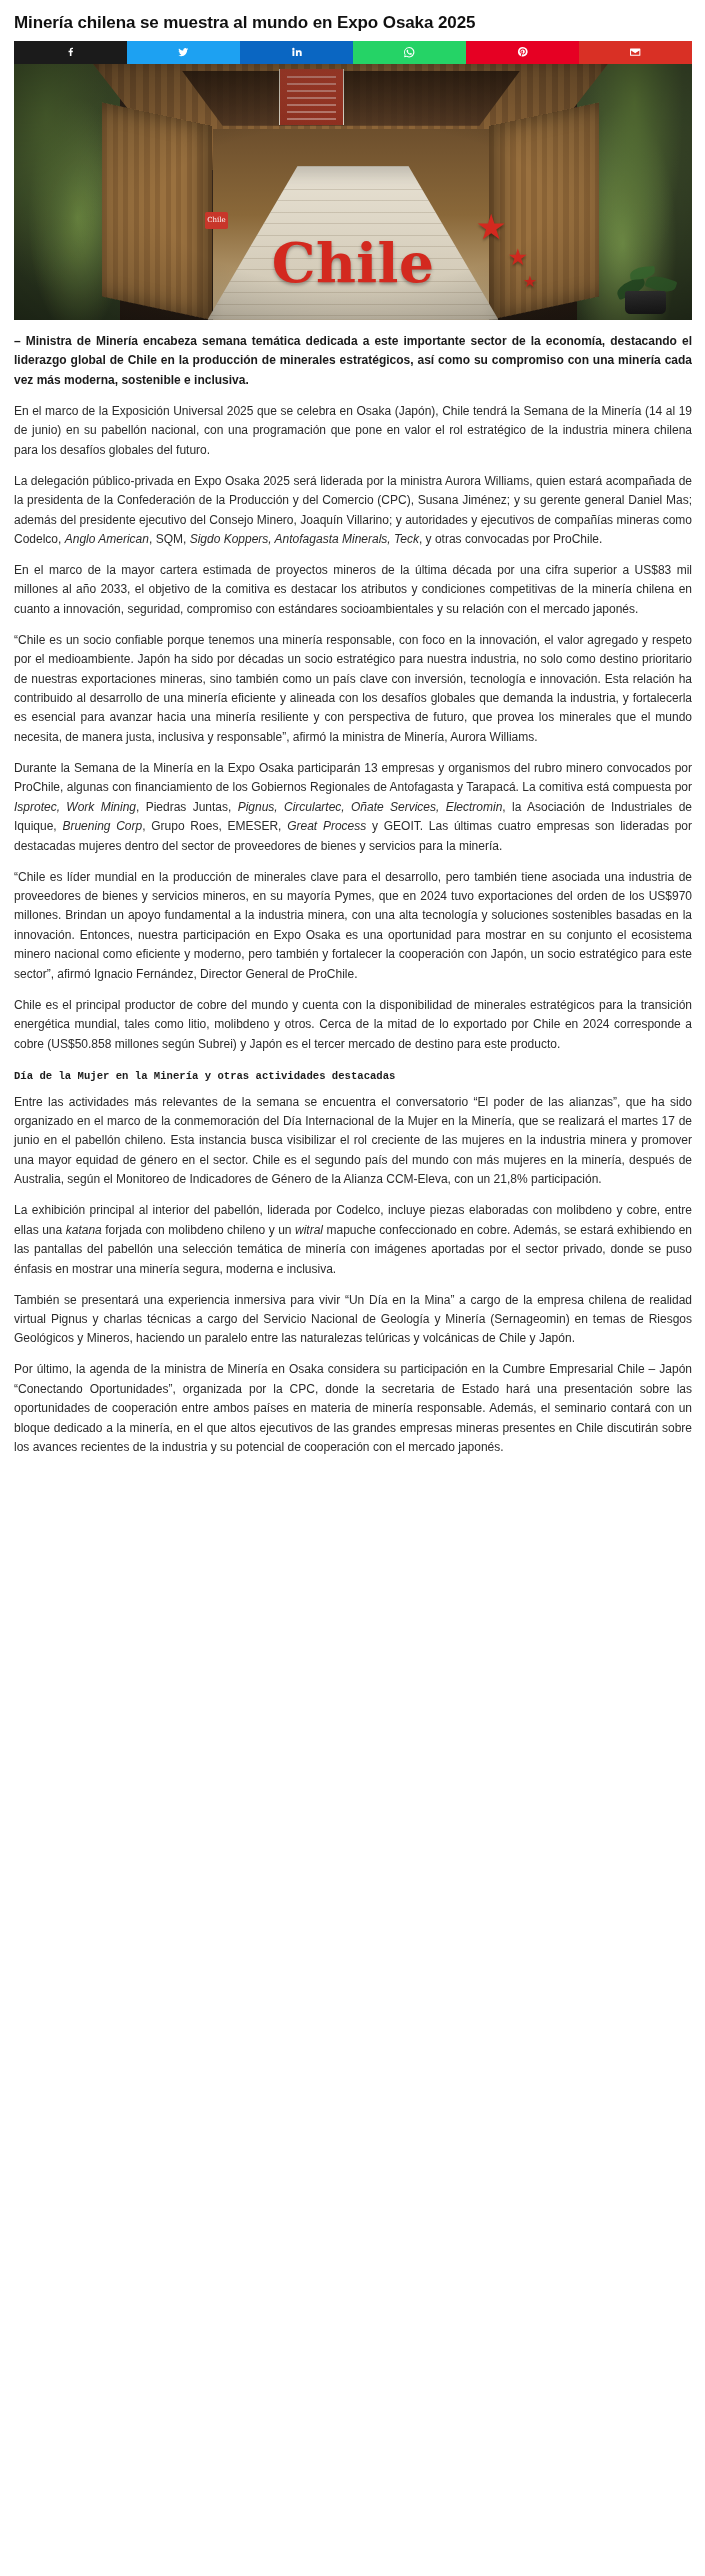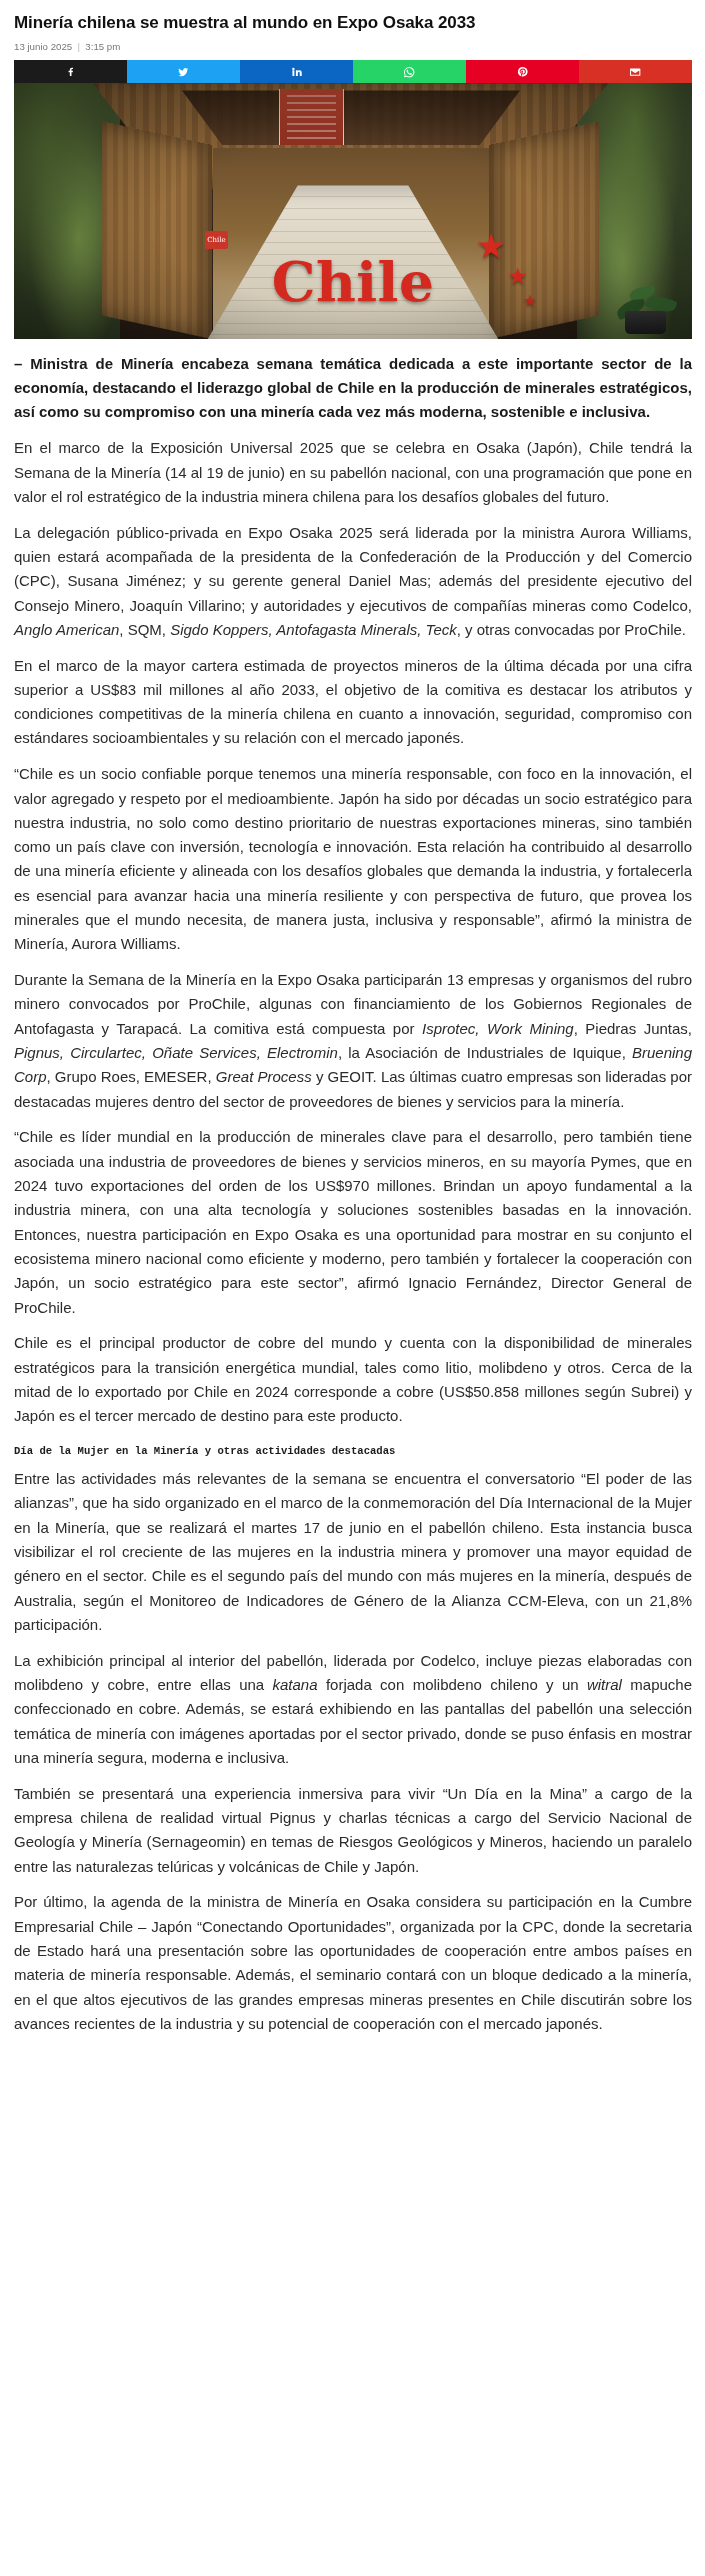--- a/index.html
+++ b/index.html
@@ -180,21 +180,21 @@
   }
   .hero-plant .l1 { width: 30px; height: 14px; left: 1.8px;  bottom: 19.4px; transform: rotate(-22deg); }
   .hero-plant .l2 { width: 30px; height: 14px; right: 0px; bottom: 23px; transform: rotate(18deg); background:#3a6b31; }
   .hero-plant .l3 { width: 25px; height: 12.4px; left: 16px; bottom: 35px; transform: rotate(-5deg); background:#467d39; }
   .hero-vignette {
     position: absolute; inset: 0;
     background: radial-gradient(ellipse at 50% 55%, rgba(0,0,0,0) 40%, rgba(0,0,0,.45) 100%);
   }
 
   p {
-    font-size: 15px;
+    font-size: 12px;
     line-height: 1.62;
     text-align: justify;
     color: #2b2b2b;
     margin: 0 0 11.5px 0;
   }
   p.lead {
     font-weight: bold;
     color: #1b1b1b;
   }
   h2.subhead {
@@ -204,27 +204,22 @@
     margin: 16px 0 10.6px 0;
     font-family: Liberation Mono, monospace;
   }
   em { font-style: italic; }
 </style>
 </head>
 <body>
 
 <div class="page">
 
-  <h1 class="article-title">Minería chilena se muestra al mundo en Expo Osaka 2033</h1>
-
-  <div class="meta-row">
-    <span>13 junio 2025</span>
-    <span class="meta-sep">|</span>
-    <span>3:15 pm</span>
-  </div>
+  <h1 class="article-title">Minería chilena se muestra al mundo en Expo Osaka 2025</h1>
+
 
   <div class="share-bar">
     <div class="share-btn" style="background:#1b1b1b">
       <svg width="11.5" height="11.5" viewBox="0 0 24 24" fill="#ffffff">
           <path d="M13.5 21v-8h2.7l.4-3.1h-3.1V7.9c0-.9.25-1.5 1.55-1.5H16.7V3.6c-.3-.04-1.3-.13-2.45-.13-2.43 0-4.1 1.48-4.1 4.21V9.9H7.4V13h2.75v8h3.35z"></path>
         </svg>
     </div>
     <div class="share-btn" style="background:#1da1f2">
       <svg width="12.4" height="12.4" viewBox="0 0 24 24" fill="#ffffff">
           <path d="M22 5.9c-.7.32-1.5.54-2.3.64.83-.5 1.46-1.28 1.76-2.22-.78.46-1.64.8-2.55.98A4.02 4.02 0 0 0 12 8.03c0 .32.03.63.1.92-3.34-.17-6.3-1.77-8.28-4.2a4 4 0 0 0 1.24 5.37c-.65-.02-1.27-.2-1.81-.5v.05c0 1.95 1.38 3.57 3.22 3.94-.34.1-.7.14-1.07.14-.26 0-.52-.02-.76-.07a4.03 4.03 0 0 0 3.75 2.8A8.07 8.07 0 0 1 2 18.1a11.36 11.36 0 0 0 6.16 1.8c7.4 0 11.45-6.13 11.45-11.45v-.52A8.2 8.2 0 0 0 22 5.9z"></path>

